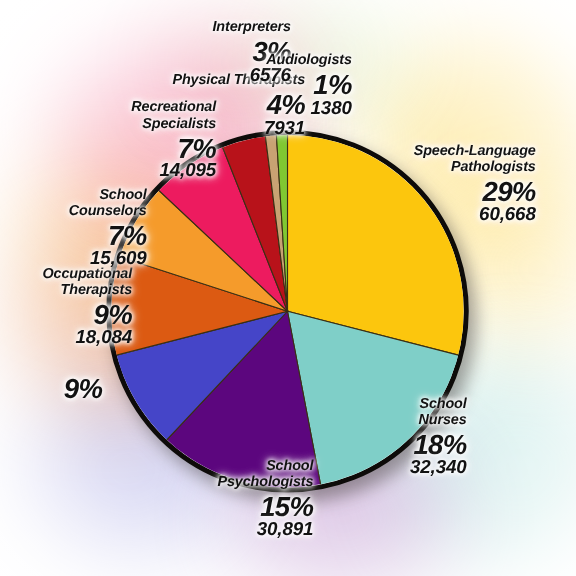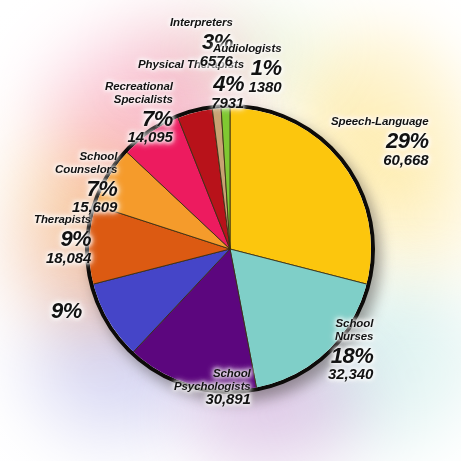--- a/index.html
+++ b/index.html
@@ -115,42 +115,45 @@
           <path d="M 145 145 L 38.57 45.06 A 146 146 0 0 1 91.25 9.25 Z" fill="#ED1B5F" stroke="#3a2f14" stroke-width="0.9"></path>
           <path d="M 145 145 L 91.25 9.25 A 146 146 0 0 1 126.70 0.15 Z" fill="#B8121A" stroke="#3a2f14" stroke-width="0.9"></path>
           <path d="M 145 145 L 126.70 0.15 A 146 146 0 0 1 135.83 -0.71 Z" fill="#C8A273" stroke="#3a2f14" stroke-width="0.9"></path>
           <path d="M 145 145 L 135.83 -0.71 A 146 146 0 0 1 145.00 -1.00 Z" fill="#80C832" stroke="#3a2f14" stroke-width="0.9"></path>
         </g>
     </svg>
   </div>
 
   <div class="label" style="left:331px;top:115px;">
     <div class="name">Speech-Language</div>
+    <div class="name">Pathologists</div>
     <div class="pct">29%</div>
     <div class="cnt">60,668</div>
   </div>
 
   <div class="label" style="left:328px;top:317px;">
     <div class="name">School</div>
     <div class="name">Nurses</div>
     <div class="pct">18%</div>
     <div class="cnt">32,340</div>
   </div>
 
   <div class="label" style="left:174px;top:367px;">
     <div class="name">School</div>
     <div class="name">Psychologists</div>
+    <div class="pct">15%</div>
     <div class="cnt">30,891</div>
   </div>
 
   <div class="label" style="left:51px;top:298px;">
     <div class="pct">9%</div>
   </div>
 
   <div class="label" style="left:34px;top:213px;">
+    <div class="name">Occupational</div>
     <div class="name">Therapists</div>
     <div class="pct">9%</div>
     <div class="cnt">18,084</div>
   </div>
 
   <div class="label" style="left:55px;top:150px;">
     <div class="name">School</div>
     <div class="name">Counselors</div>
     <div class="pct">7%</div>
     <div class="cnt">15,609</div>

